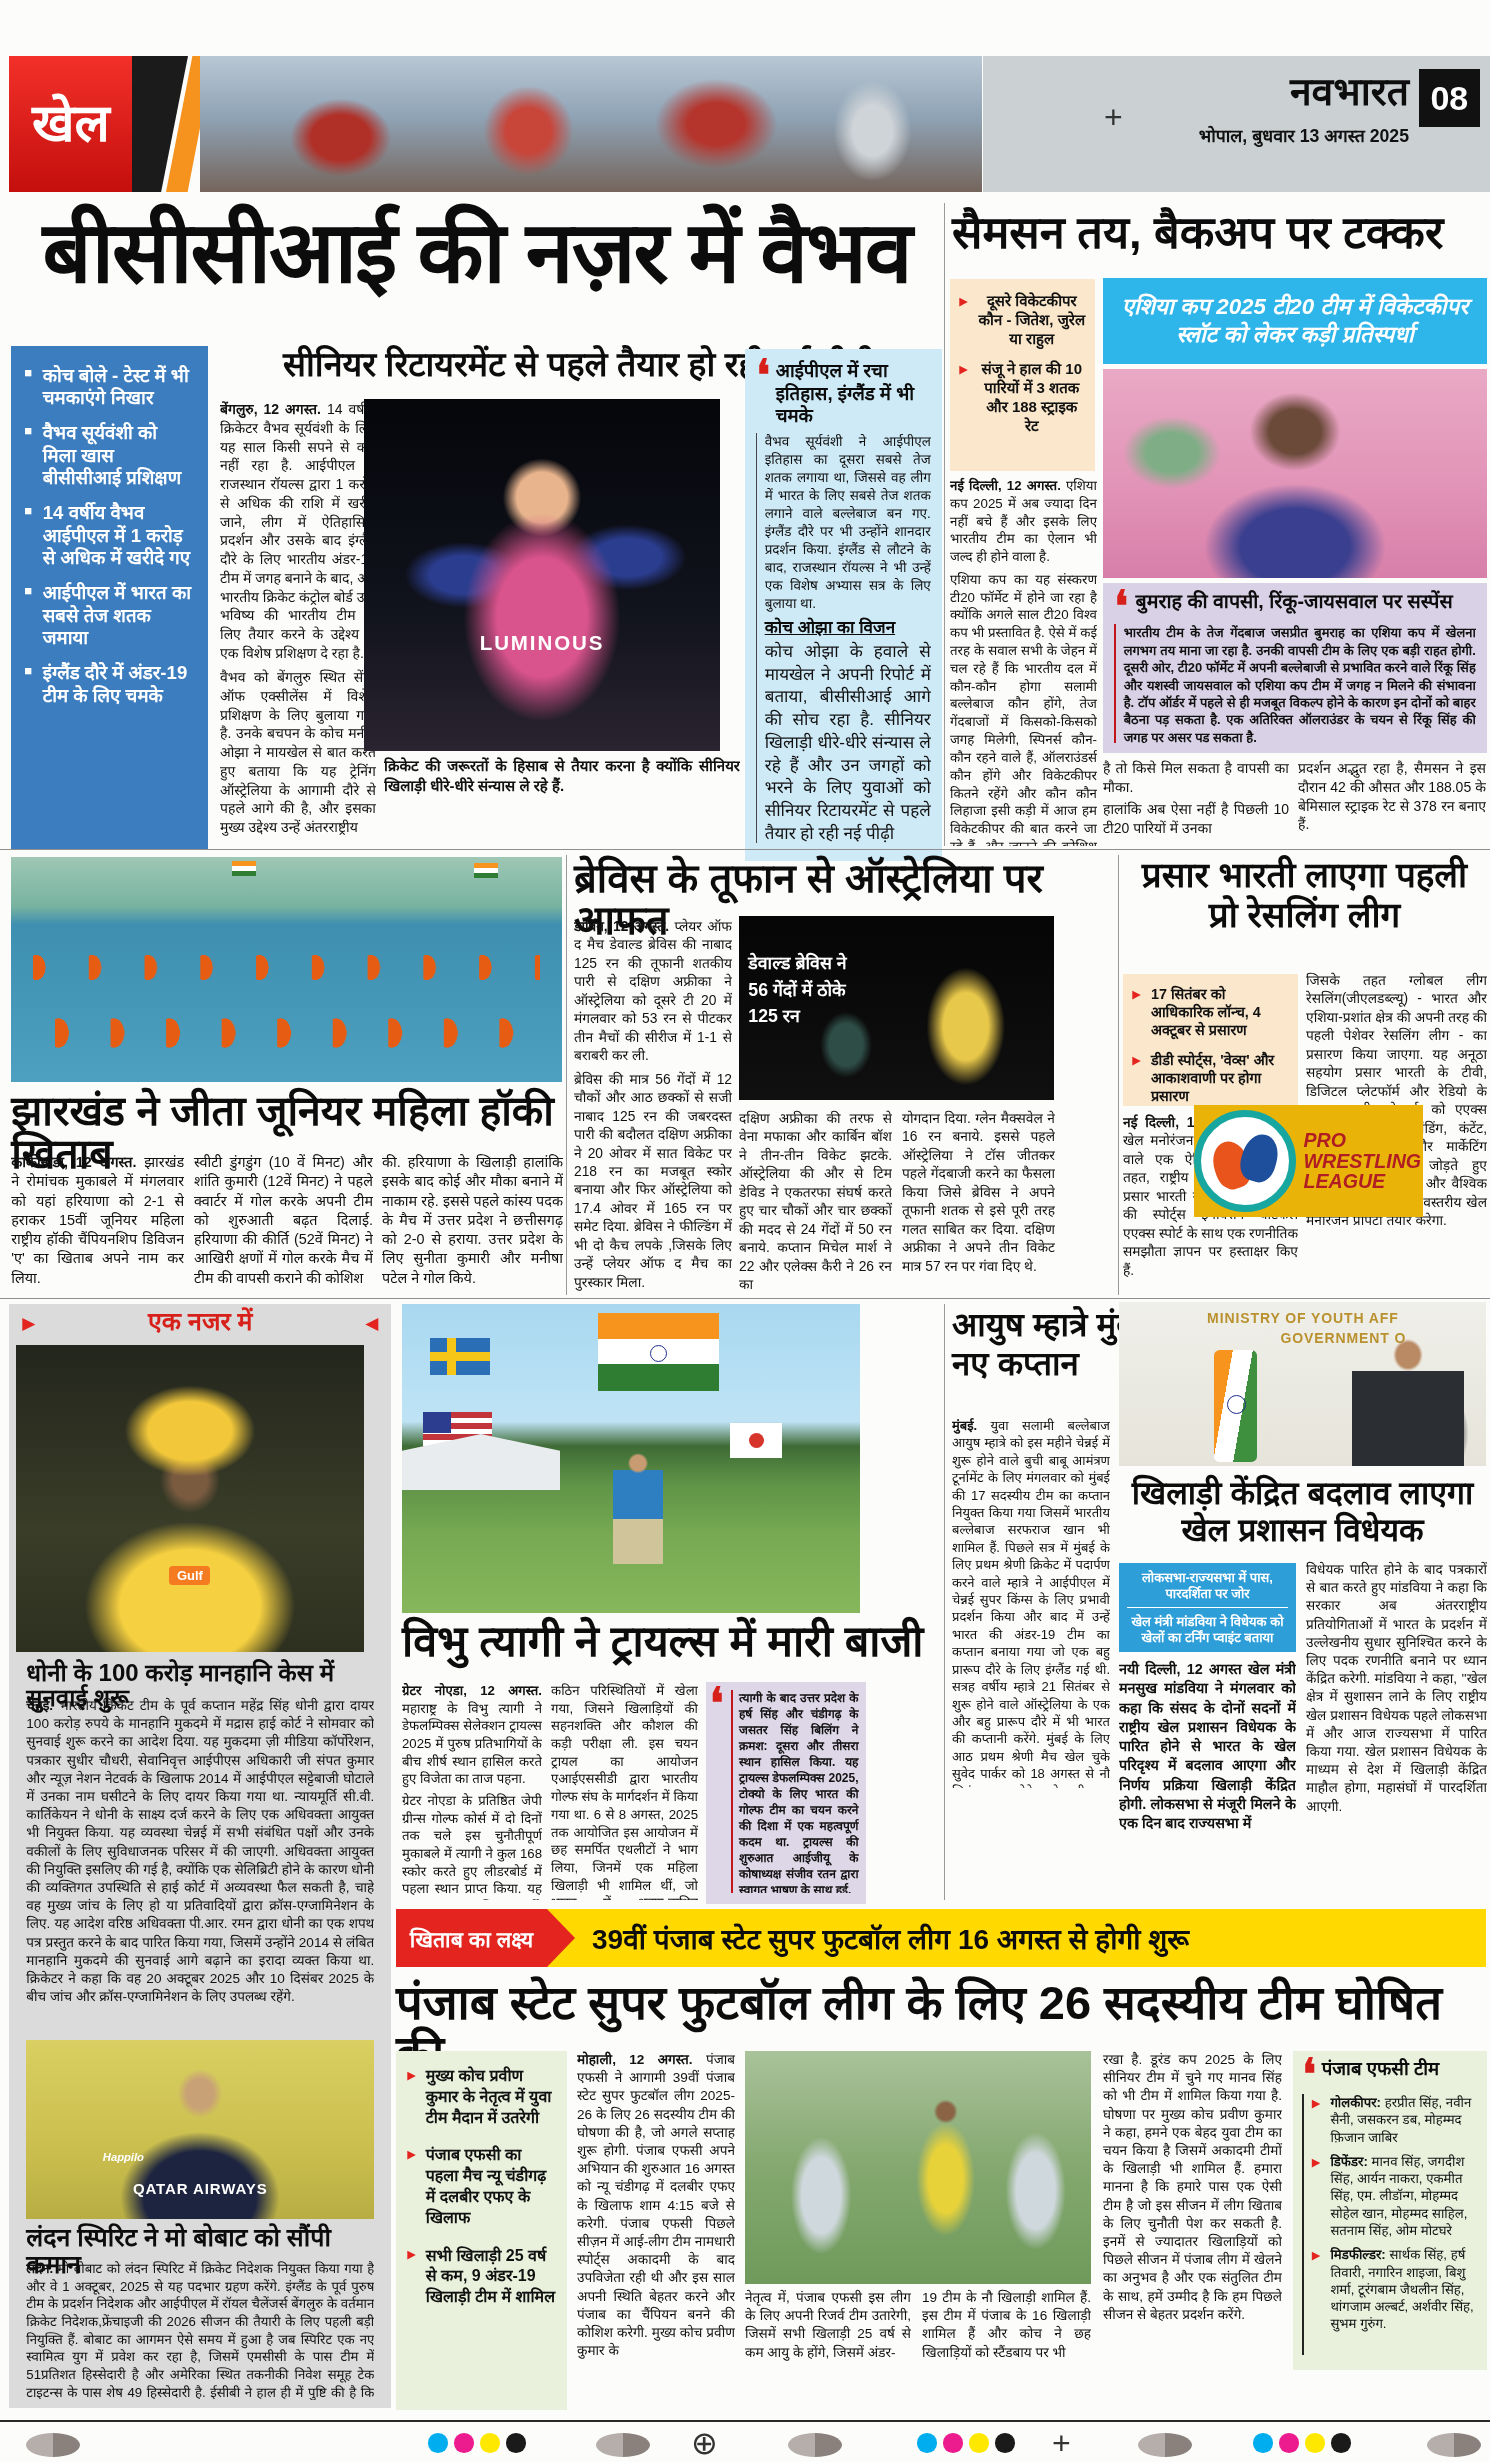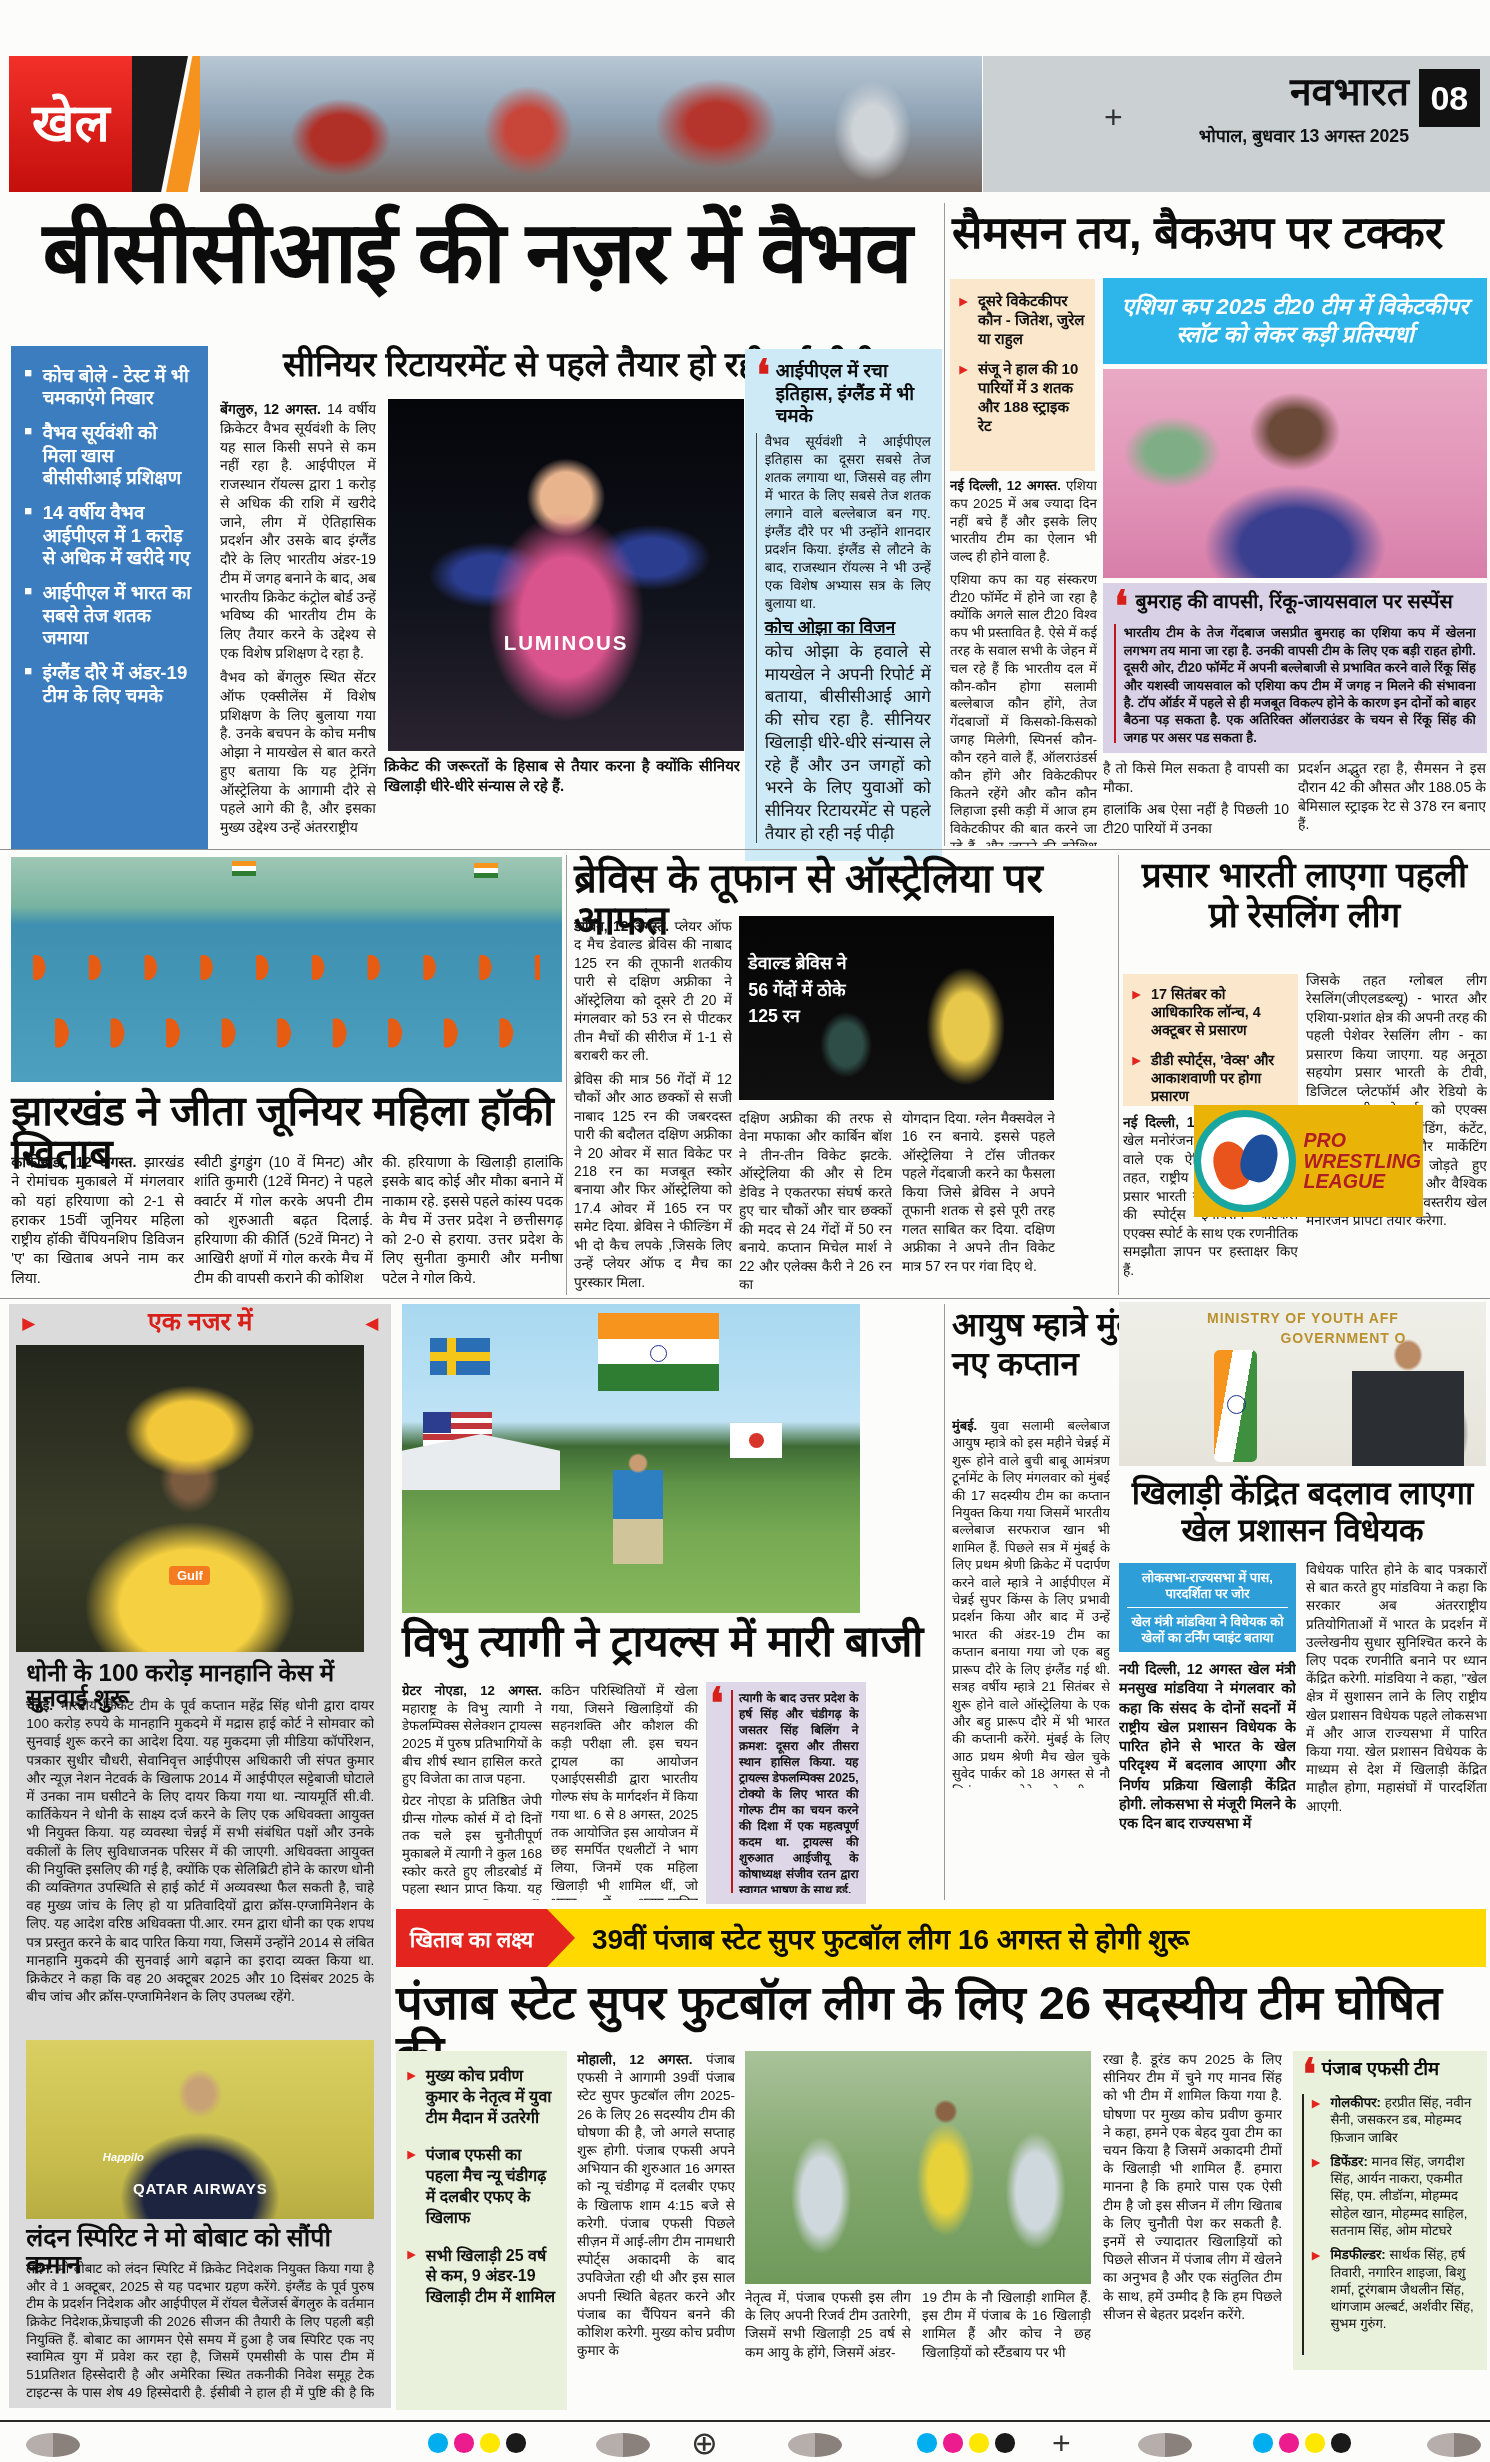--- a/index.html
+++ b/index.html
@@ -70,21 +70,21 @@
     </ul>
   </div>
 
   <div class="abs bt" style="left:220px;top:400px;width:156px;height:445px;font-size:14px;">
     <span class="dl">बेंगलुरु, 12 अगस्त.</span>
     <span>14 वर्षीय क्रिकेटर वैभव सूर्यवंशी के लिए यह साल किसी सपने से कम नहीं रहा है. आईपीएल में राजस्थान रॉयल्स द्वारा 1 करोड़ से अधिक की राशि में खरीदे जाने, लीग में ऐतिहासिक प्रदर्शन और उसके बाद इंग्लैंड दौरे के लिए भारतीय अंडर-19 टीम में जगह बनाने के बाद, अब भारतीय क्रिकेट कंट्रोल बोर्ड उन्हें भविष्य की भारतीय टीम के लिए तैयार करने के उद्देश्य से एक विशेष प्रशिक्षण दे रहा है.</span>
     <span style="display:block;height:5.6px;"></span>
     <span>वैभव को बेंगलुरु स्थित सेंटर ऑफ एक्सीलेंस में विशेष प्रशिक्षण के लिए बुलाया गया है. उनके बचपन के कोच मनीष ओझा ने मायखेल से बात करते हुए बताया कि यह ट्रेनिंग ऑस्ट्रेलिया के आगामी दौरे से पहले आगे की है, और इसका मुख्य उद्देश्य उन्हें अंतरराष्ट्रीय</span>
   </div>
 
-  <div class="ph" style="left:388px;top:399px;width:356px;height:352px;background:
+  <div class="ph" style="left:364px;top:399px;width:356px;height:352px;background:
       radial-gradient(112px 149px at 50% 62%,#d9538c 0 40%,transparent 70%),
       radial-gradient(56px 56px at 50% 28%,#e8b48d 0 45%,transparent 70%),
       radial-gradient(84px 47px at 28% 50%,#2b3d8f 0 40%,transparent 70%),
       radial-gradient(84px 47px at 74% 45%,#2b3d8f 0 40%,transparent 70%),
       linear-gradient(180deg,#05060a 0%,#11131d 60%,#2a2330 100%);">
     <span style="position:absolute;left:50%;top:66%;transform:translateX(-50%);color:#fff;font-weight:bold;font-size:20.5px;letter-spacing:1.9px;">LUMINOUS</span>
   </div>
   <div class="abs cap" style="left:384px;top:756px;width:356px;height:60px;overflow:hidden;">क्रिकेट की जरूरतों के हिसाब से तैयार करना है क्योंकि सीनियर खिलाड़ी धीरे-धीरे संन्यास ले रहे हैं.</div>
 
   <div class="abs lblue" style="left:745px;top:349px;width:197px;height:512px;padding:11.2px;box-sizing:border-box;">
@@ -96,21 +96,21 @@
       <div class="bt" style="font-size:13.5px;">वैभव सूर्यवंशी ने आईपीएल इतिहास का दूसरा सबसे तेज शतक लगाया था, जिससे वह लीग में भारत के लिए सबसे तेज शतक लगाने वाले बल्लेबाज बन गए. इंग्लैंड दौरे पर भी उन्होंने शानदार प्रदर्शन किया. इंग्लैंड से लौटने के बाद, राजस्थान रॉयल्स ने भी उन्हें एक विशेष अभ्यास सत्र के लिए बुलाया था.</div>
       <div class="hd" style="font-size:17px;margin:5.6px 0 3.7px;text-decoration:underline;">कोच ओझा का विजन</div>
       <div class="bt" style="font-size:17px;">कोच ओझा के हवाले से मायखेल ने अपनी रिपोर्ट में बताया, बीसीसीआई आगे की सोच रहा है. सीनियर खिलाड़ी धीरे-धीरे संन्यास ले रहे हैं और उन जगहों को भरने के लिए युवाओं को सीनियर रिटायरमेंट से पहले तैयार हो रही नई पीढ़ी</div>
     </div>
   </div>
 
   <div class="vr" style="left:944px;top:203px;height:643px;"></div>
   <div class="hd" style="position:absolute;left:952px;top:209px;width:536px;font-size:45px;">सैमसन तय, बैकअप पर टक्कर</div>
 
   <div class="abs cream" style="left:950px;top:279px;width:145px;height:192px;padding:13px 9.3px;box-sizing:border-box;">
-    <ul class="pts" style="font-size:15px;font-weight:bold;line-height:1.25;">
+    <ul class="pts" style="font-size:15px;font-weight:bold;line-height:1.25;text-align:center;">
       <li>दूसरे विकेटकीपर कौन - जितेश, जुरेल या राहुल</li>
       <li>संजू ने हाल की 10 पारियों में 3 शतक और 188 स्ट्राइक रेट</li>
     </ul>
   </div>
 
   <div class="abs" style="left:1103px;top:278px;width:384px;height:86px;background:#2eb5e9;display:flex;align-items:center;justify-content:center;padding:3.7px 9.3px;box-sizing:border-box;">
     <span style="color:#fff;font-weight:bold;font-style:italic;font-size:22.4px;line-height:1.25;text-align:center;">एशिया कप 2025 टी20 टीम में विकेटकीपर स्लॉट को लेकर कड़ी प्रतिस्पर्धा</span>
   </div>
   <div class="ph" style="left:1103px;top:369px;width:384px;height:209px;background:
       radial-gradient(65px 56px at 50% 30%,#6b4a3a 0 40%,transparent 70%),

